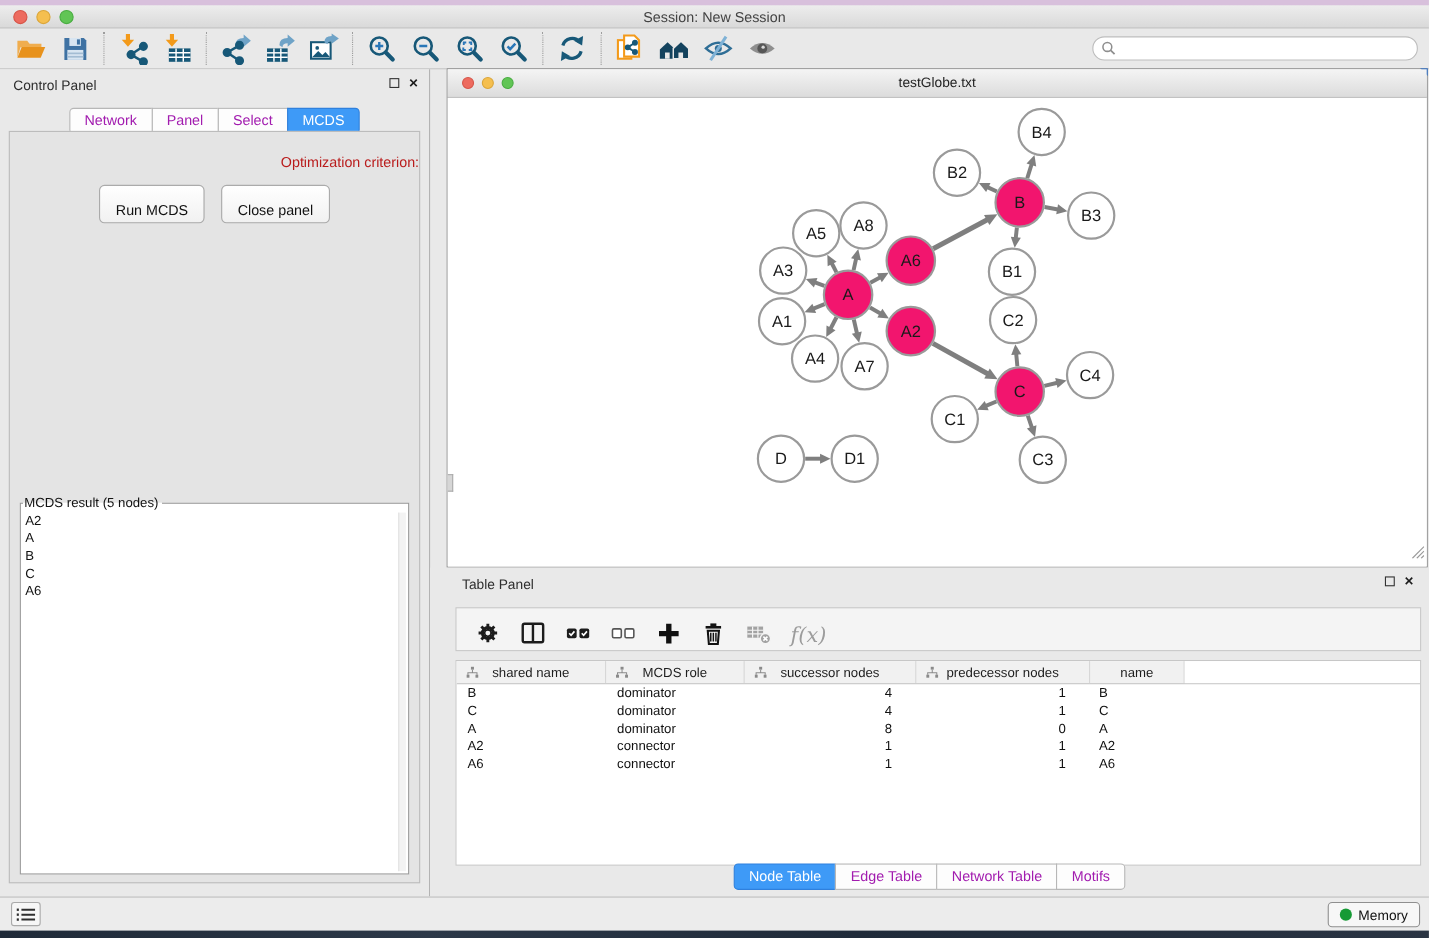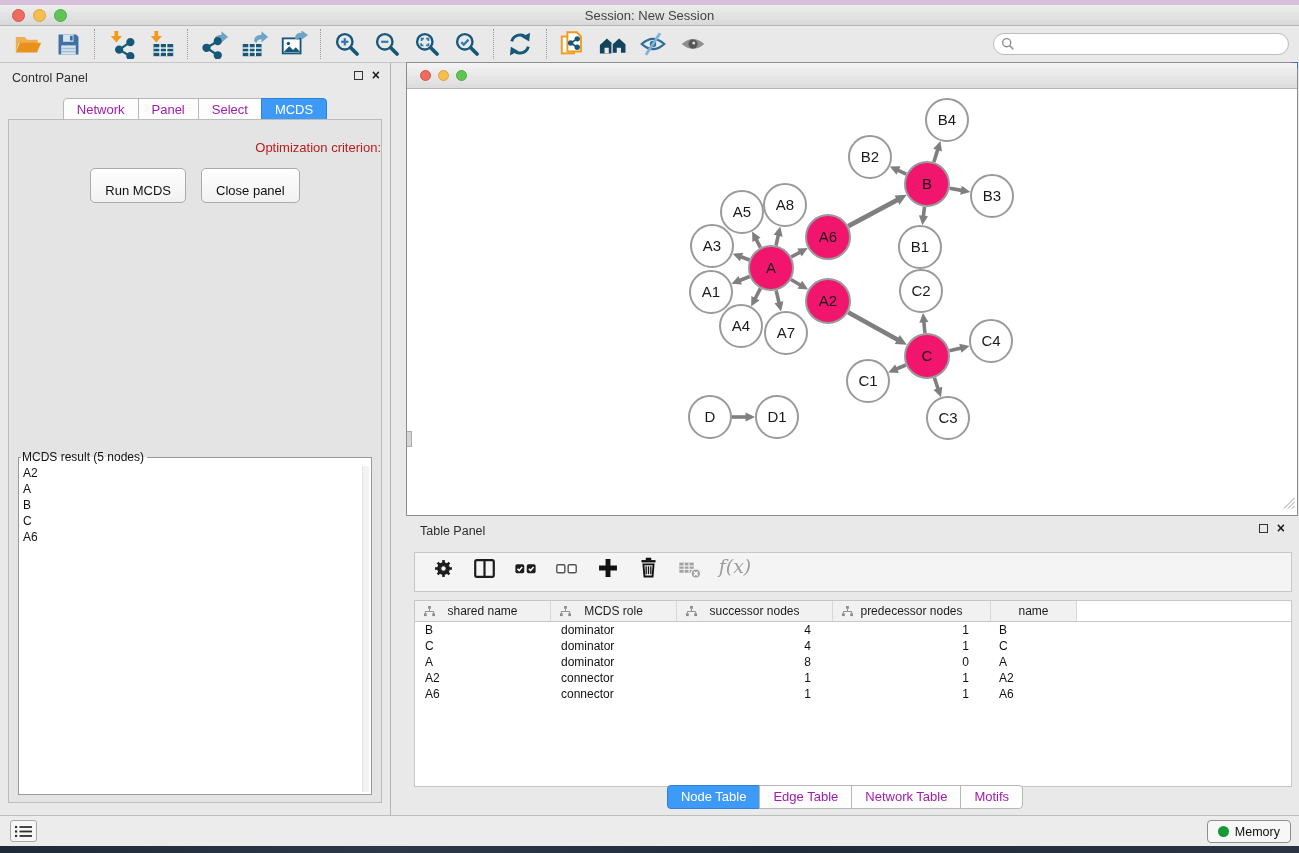--- a/index.html
+++ b/index.html
@@ -66,21 +66,21 @@
   .nw-canvas { position:relative; width:890px; height:426px; background:#fff; }
   .nw-grip { position:absolute; right:2px; bottom:2px; }
   .nw-sidegrab { position:absolute; left:0; top:368px; width:5px; height:16px; background:#d6d6d6; border:1px solid #adadad; border-left:none; }
 
   .graph-label { font-size:15px; fill:#1a1a1a; }
 
   
   .table-panel { position:absolute; left:391px; top:516px; width:908px; height:299px; background:#e9e9e9; }
   .tp-toolbar { position:absolute; left:23px; right:7px; top:36px; height:40px; background:#f4f4f4; border:1px solid #c7c7c7;
       display:flex; align-items:center; gap:4px; padding-left:10px; }
-  .tpi { width:37px; height:34px; background:none; border:none; display:flex; align-items:flex-start; justify-content:center; cursor:pointer; }
+  .tpi { width:37px; height:34px; background:none; border:none; display:flex; align-items:flex-end; justify-content:center; cursor:pointer; }
   .fx-label { font-family:"DejaVu Serif",serif; font-style:italic; font-size:19px; color:#9c9c9c; }
 
   .tp-table { position:absolute; left:23px; right:7px; top:84px; height:187px; background:#fff; border:1px solid #c7c7c7; overflow:hidden; }
   .tt-head { display:flex; height:21px; background:#f1f1f1; border-bottom:1px solid #c9c9c9; }
   .tt-hcell { display:flex; align-items:center; justify-content:center; gap:5px; font-size:12px; color:#1d1d1d;
       border-right:1px solid #d7d7d7; position:relative; }
   .tt-hcell .hicon { position:absolute; left:9px; top:5px; }
   .tt-row { display:flex; height:16px; }
   .tt-cell { font-size:12px; line-height:16px; color:#111; white-space:nowrap; overflow:hidden; }
 
@@ -306,20 +306,21 @@
   </div>
 </div>
 
 <div class="net-window">
   <div class="nw-titlebar">
     <div class="lights">
       <span class="light red"></span>
       <span class="light yellow"></span>
       <span class="light green"></span>
     </div>
+    <div class="nw-title">testGlobe.txt</div>
   </div>
   <div class="nw-canvas">
     <svg id="graph-svg" width="890" height="426">
         <line x1="353.4233523037866" y1="158.5761285866224" x2="348.5657003060129" y2="149.19583507367997" stroke="#7F7F7F" stroke-width="3.6"></line>
         <polygon points="345.11679344855196,142.5358770041003 353.5701830840113,148.85649435299186 345.40063451866024,153.08715343147722" fill="#7F7F7F"></polygon>
         <line x1="368.9894005298291" y1="156.5476976157691" x2="371.60055149434965" y2="144.79751827542663" stroke="#7F7F7F" stroke-width="3.6"></line>
         <polygon points="373.22752992798956,137.47611532404696 375.65715105555853,147.74777250176032 366.67623010186617,145.7520122898287" fill="#7F7F7F"></polygon>
         <line x1="342.4494552899147" y1="170.9642036674258" x2="332.64091604119636" y2="167.3067822526495" stroke="#7F7F7F" stroke-width="3.6"></line>
         <polygon points="325.613564505299,164.68641388333182 336.12203571728384,163.69543820911713 332.9077171842542,172.3156560931513" fill="#7F7F7F"></polygon>
         <line x1="342.645036109639" y1="187.5419855561444" x2="331.3900623811151" y2="192.04397504755394" stroke="#7F7F7F" stroke-width="3.6"></line>

